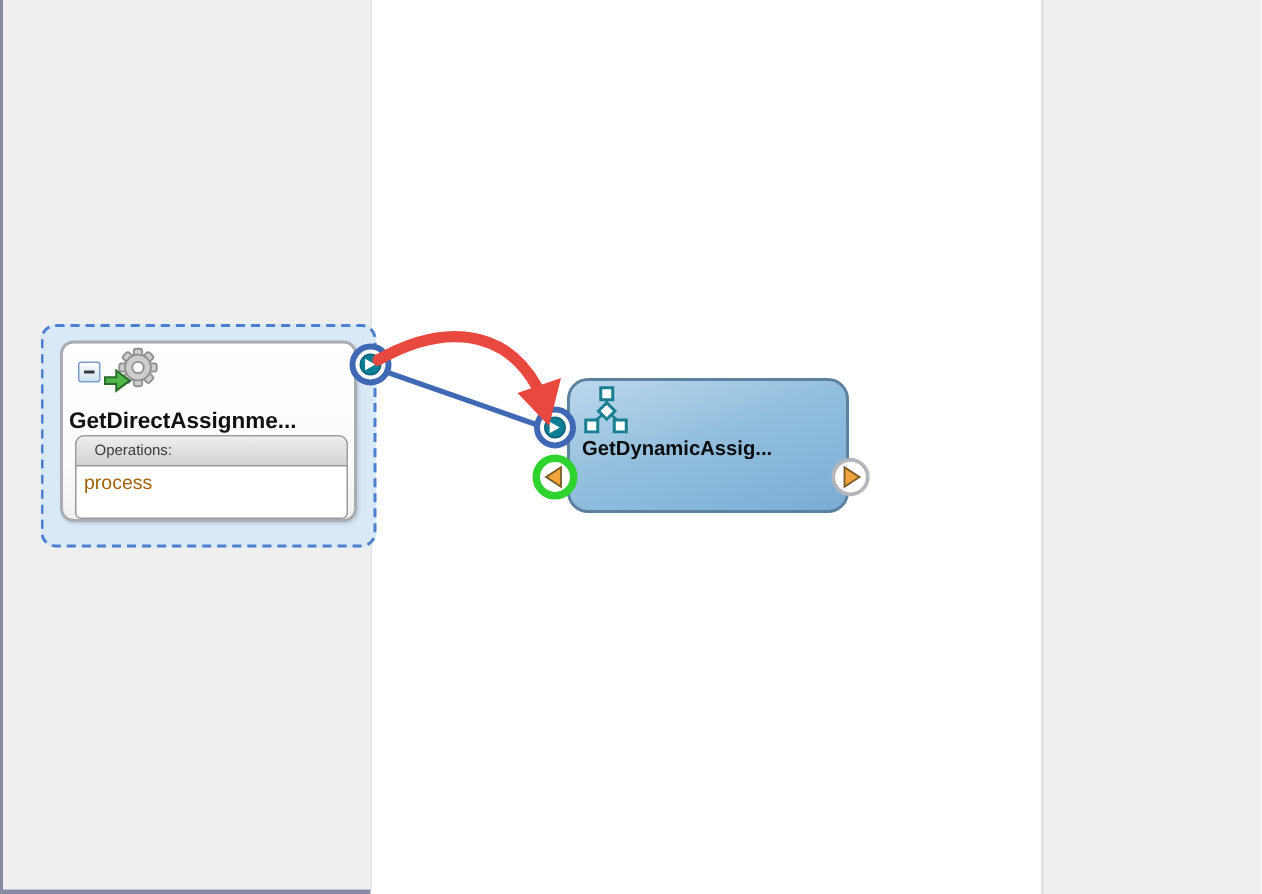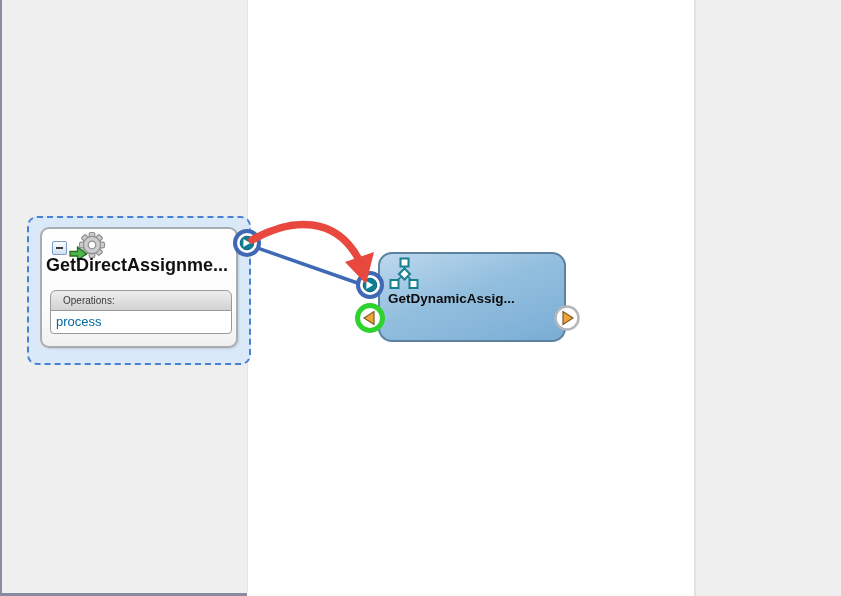--- a/index.html
+++ b/index.html
@@ -63,40 +63,40 @@
     border: 1px solid #7a9cc8; border-radius: 2px;
     box-sizing: border-box;
   }
   .minus-icon::after {
     content: ""; position: absolute; left: 3px; top: 5px; width: 7px; height: 2px;
     background: #3a3a3a;
   }
   .gear-icon-svg { position: absolute; left: 26px; top: 1px; }
 
   .service-title {
-    position: absolute; left: 4px; top: 26px; width: 190px;
-    font-size: 18px; font-weight: bold; color: #111;
+    position: absolute; left: 4px; top: 43px; width: 190px;
+    font-size: 15px; font-weight: bold; color: #111;
     white-space: nowrap; overflow: hidden;
   }
   .ops-bar {
     position: absolute; left: 8px; top: 61px; width: 182px; height: 21px;
     background: linear-gradient(180deg, #eeeeee 0%, #d2d2d2 100%);
     border: 1px solid #9a9a9a;
     border-radius: 6px 6px 0 0;
     box-sizing: border-box;
     font-size: 10px; color: #3a3a3a;
     line-height: 19px; padding-left: 12px;
   }
   .ops-row {
-    position: absolute; left: 8px; top: 81px; width: 182px; height: 24px;
+    position: absolute; left: 8px; top: 81px; width: 182px; height: 36px;
     background: #ffffff;
     border: 1px solid #9a9a9a;
     border-radius: 0 0 4px 4px;
     box-sizing: border-box;
-    font-size: 13px; color: #0369a1;
+    font-size: 13px; color: #a16207;
     line-height: 22px; padding-left: 5px;
   }
 
   
   .bpel-box {
     position: absolute; left: 378px; top: 252px; width: 188px; height: 90px;
     background: linear-gradient(160deg, #bcd8ed 0%, #93bfde 45%, #7aadd5 100%);
     border: 2px solid #5d82a0;
     border-radius: 14px;
     box-sizing: border-box;

